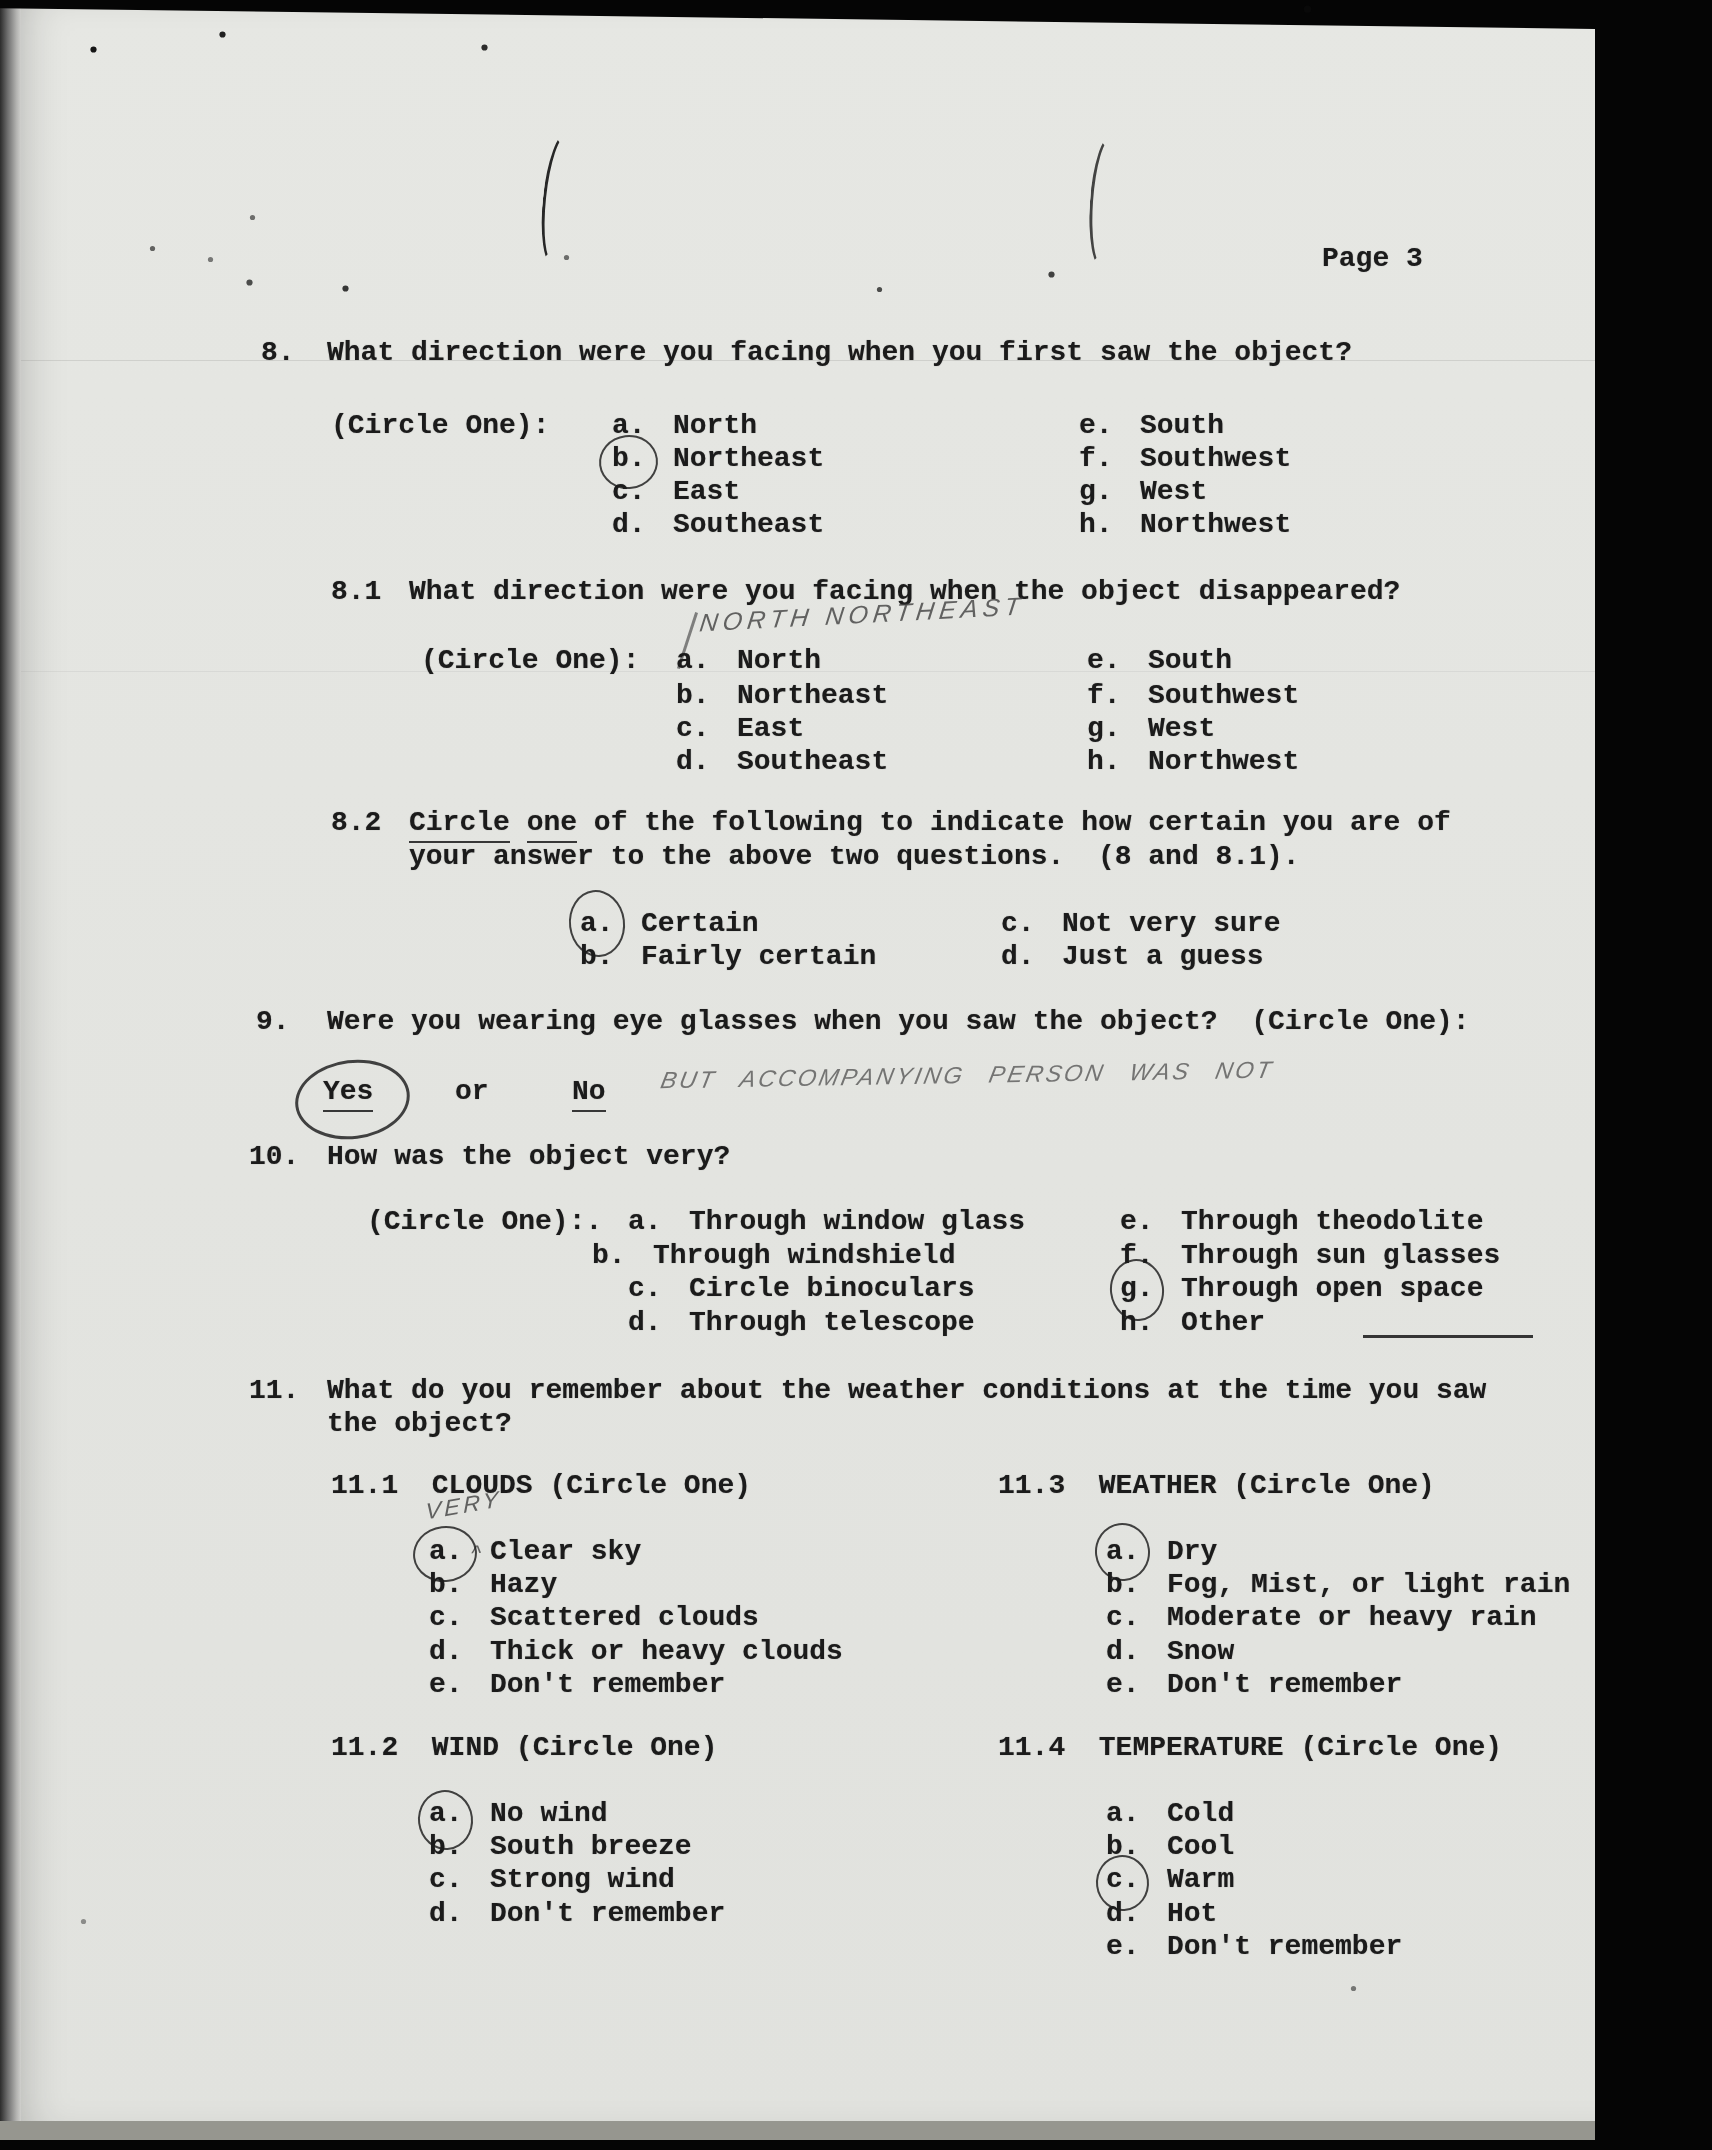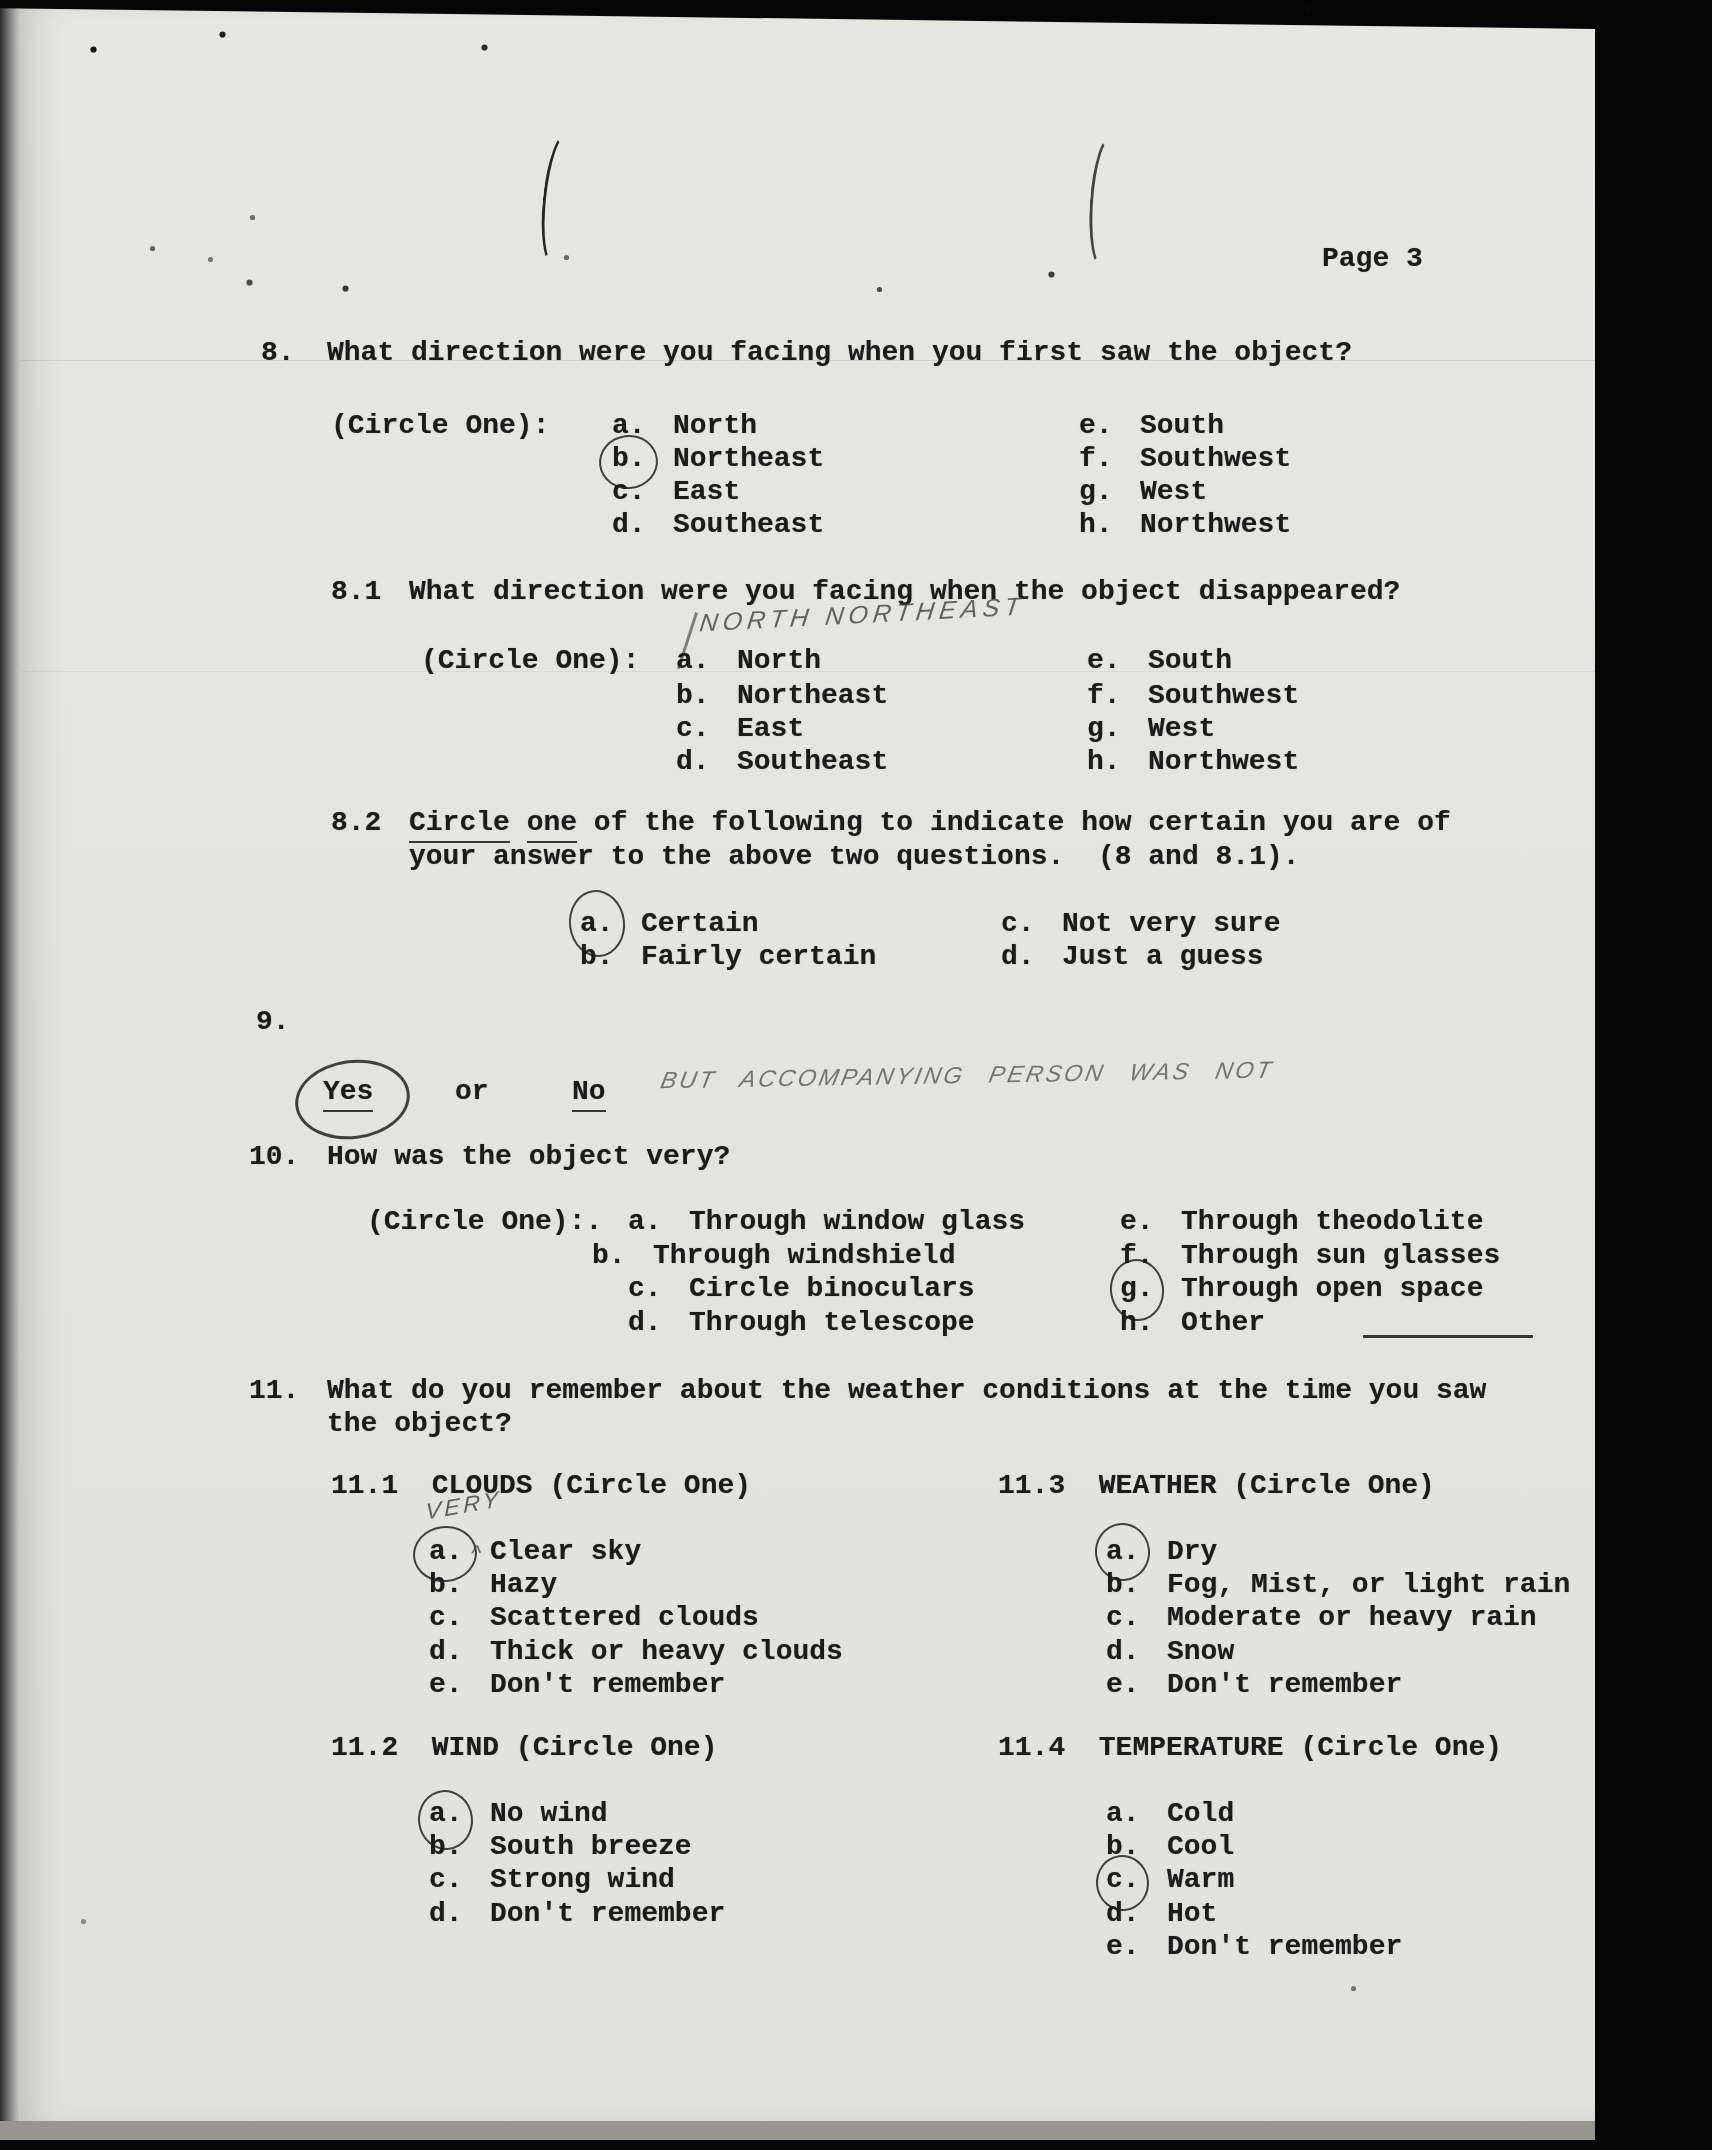--- a/index.html
+++ b/index.html
@@ -100,20 +100,21 @@
   <div class="tw" style="left:331px;top:806px">8.2</div>
   <div class="tw" style="left:409px;top:806px"><span class="ul">Circle</span><span> </span><span class="ul">one</span><span> of the following to indicate how certain you are of</span></div>
   <div class="tw" style="left:409px;top:840px">your answer to the above two questions.  (8 and 8.1).</div>
 
   <div class="tw opt" style="left:580px;top:907px"><span class="circle" style="left:-11px;top:-17.5px;width:52px;height:63px"></span><span class="letter">a.</span><span>Certain</span></div>
   <div class="tw opt" style="left:580px;top:940px"><span class="letter">b.</span><span>Fairly certain</span></div>
   <div class="tw opt" style="left:1001px;top:907px"><span class="letter">c.</span><span>Not very sure</span></div>
   <div class="tw opt" style="left:1001px;top:940px"><span class="letter">d.</span><span>Just a guess</span></div>
 
   <div class="tw" style="left:256px;top:1005px">9.</div>
+  <div class="tw" style="left:327px;top:1005px">Were you wearing eye glasses when you saw the object?  (Circle One):</div>
   <div class="tw" style="left:323px;top:1075px"><span class="circle" style="left:-28px;top:-15.3px;width:109px;height:73px;border-width:3.3px"></span><span class="ul">Yes</span></div>
   <div class="tw" style="left:455px;top:1075px">or</div>
   <div class="tw" style="left:572px;top:1075px"><span class="ul">No</span></div>
   <div class="hw" style="left:662px;top:1062px;font-size:23.5px;letter-spacing:2.7px;word-spacing:15.3px;transform:skewX(-12deg) rotate(-1deg);opacity:.85">BUT ACCOMPANYING PERSON WAS NOT</div>
 
   <div class="tw" style="left:249px;top:1140px">10.</div>
   <div class="tw" style="left:327px;top:1140px">How was the object very?</div>
   <div class="tw" style="left:367px;top:1205px">(Circle One):.</div>
 
   <div class="tw opt" style="left:628px;top:1205px"><span class="letter">a.</span><span>Through window glass</span></div>

